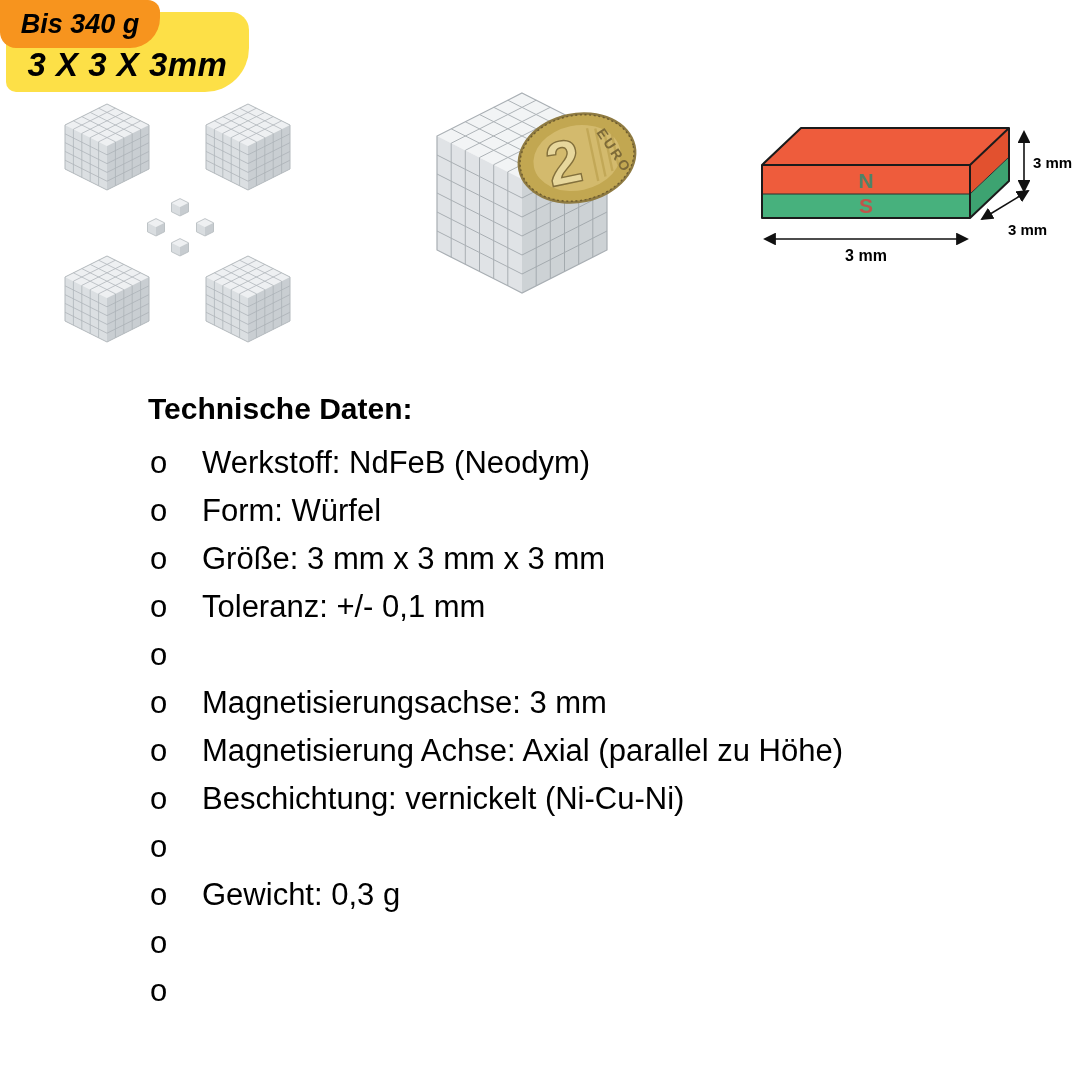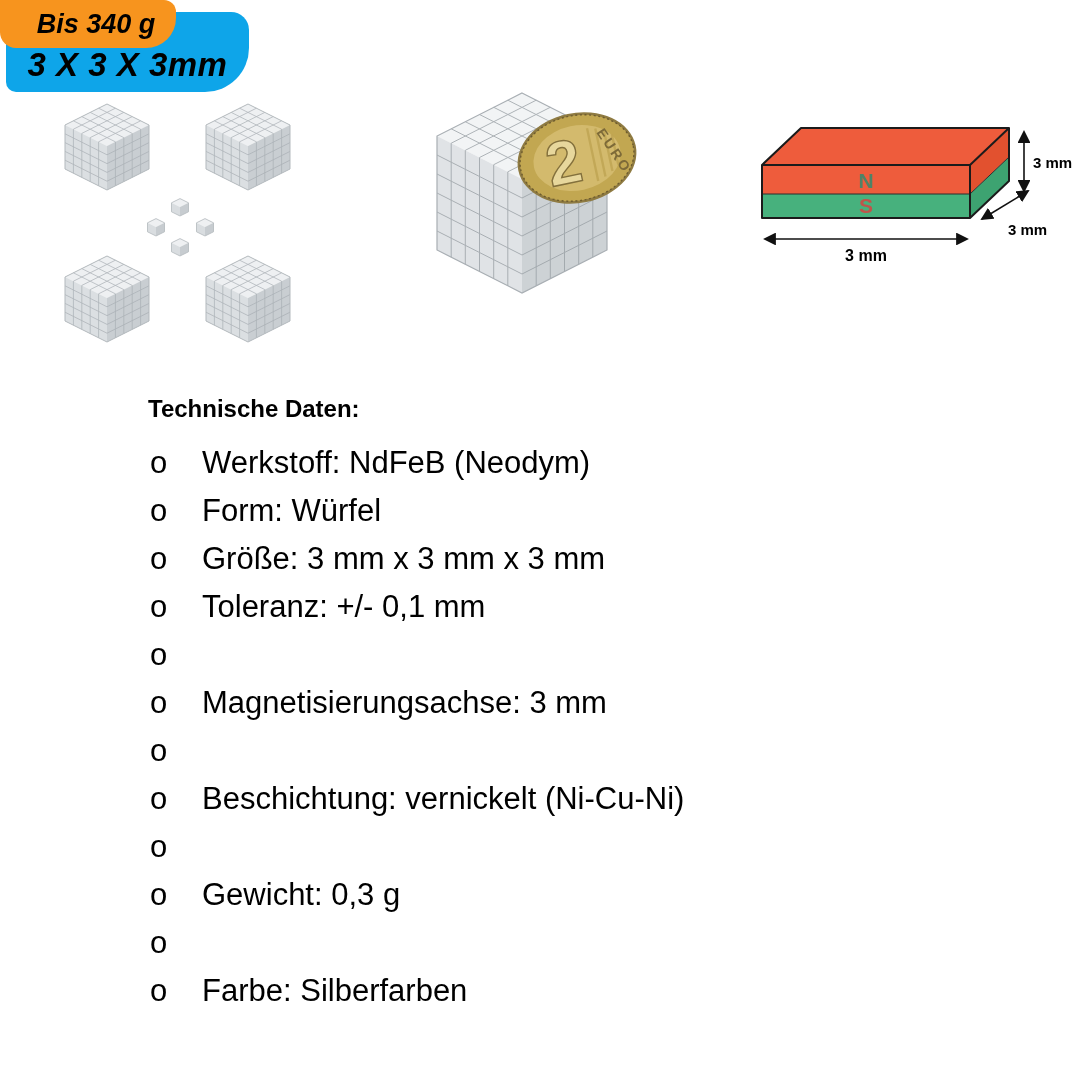--- a/index.html
+++ b/index.html
@@ -4,38 +4,38 @@
 <style>
   html,body { margin:0; padding:0; background:#ffffff; }
   .canvas {
     position:relative; width:1080px; height:1080px; background:#ffffff;
     font-family:"Liberation Sans","DejaVu Sans",sans-serif; color:#000;
     overflow:hidden;
   }
   
   .badge-yellow {
     position:absolute; left:6px; top:12px; width:243px; height:80px;
-    background:#0ea5e9; border-radius:6px 18px 44px 10px; z-index:1;
+    background:#fde047; border-radius:6px 18px 44px 10px; z-index:1;
     display:flex; align-items:flex-end; justify-content:center;
     padding-bottom:8px; box-sizing:border-box;
     font-style:italic; font-weight:bold; font-size:33px; letter-spacing:0.5px;
   }
   .badge-orange {
     position:absolute; left:0; top:0; width:160px; height:48px;
     background:#F7941E; border-radius:0 12px 30px 16px; z-index:2;
     display:flex; align-items:center; justify-content:center;
-    font-style:italic; font-weight:bold; font-size:27px;padding-left:16px;
+    font-style:italic; font-weight:bold; font-size:27px;
   }
   
   .img-left   { position:absolute; left:55px;  top:95px; }
   .img-mid    { position:absolute; left:425px; top:85px; }
   .img-right  { position:absolute; left:752px; top:95px; }
   
   .specs { position:absolute; left:148px; top:392px; width:880px; }
-  .specs h2 { margin:0; font-size:24px; font-weight:bold; line-height:34px; }
+  .specs h2 { margin:0; font-size:30px; font-weight:bold; line-height:34px; }
   .specs ul { list-style:none; margin:13px 0 0 0; padding:0; }
   .specs li { display:flex; align-items:center; height:48px; font-size:31px; }
   .specs .bullet { width:54px; flex:0 0 54px; padding-left:2px; box-sizing:border-box; }
   .specs .spec-text { white-space:nowrap; }
   svg text { font-family:"Liberation Sans","DejaVu Sans",sans-serif; }
 </style>
 </head>
 <body>
 
 <div class="canvas">
@@ -195,35 +195,35 @@
       </li>
         <li>
         <span class="bullet">o</span>
       </li>
         <li>
         <span class="bullet">o</span>
         <span class="spec-text">Magnetisierungsachse: 3 mm</span>
       </li>
         <li>
         <span class="bullet">o</span>
+        <span class="spec-text">Magnetisierung Achse: Axial (parallel zu Höhe)</span>
       </li>
         <li>
         <span class="bullet">o</span>
         <span class="spec-text">Beschichtung: vernickelt (Ni-Cu-Ni)</span>
       </li>
         <li>
         <span class="bullet">o</span>
       </li>
         <li>
         <span class="bullet">o</span>
         <span class="spec-text">Gewicht: 0,3 g</span>
       </li>
         <li>
         <span class="bullet">o</span>
       </li>
         <li>
         <span class="bullet">o</span>
-        <span class="spec-text">Farbe: Silberfarben</span>
       </li>
       </ul>
   </section>
 
 </div>
 
 </body></html>

